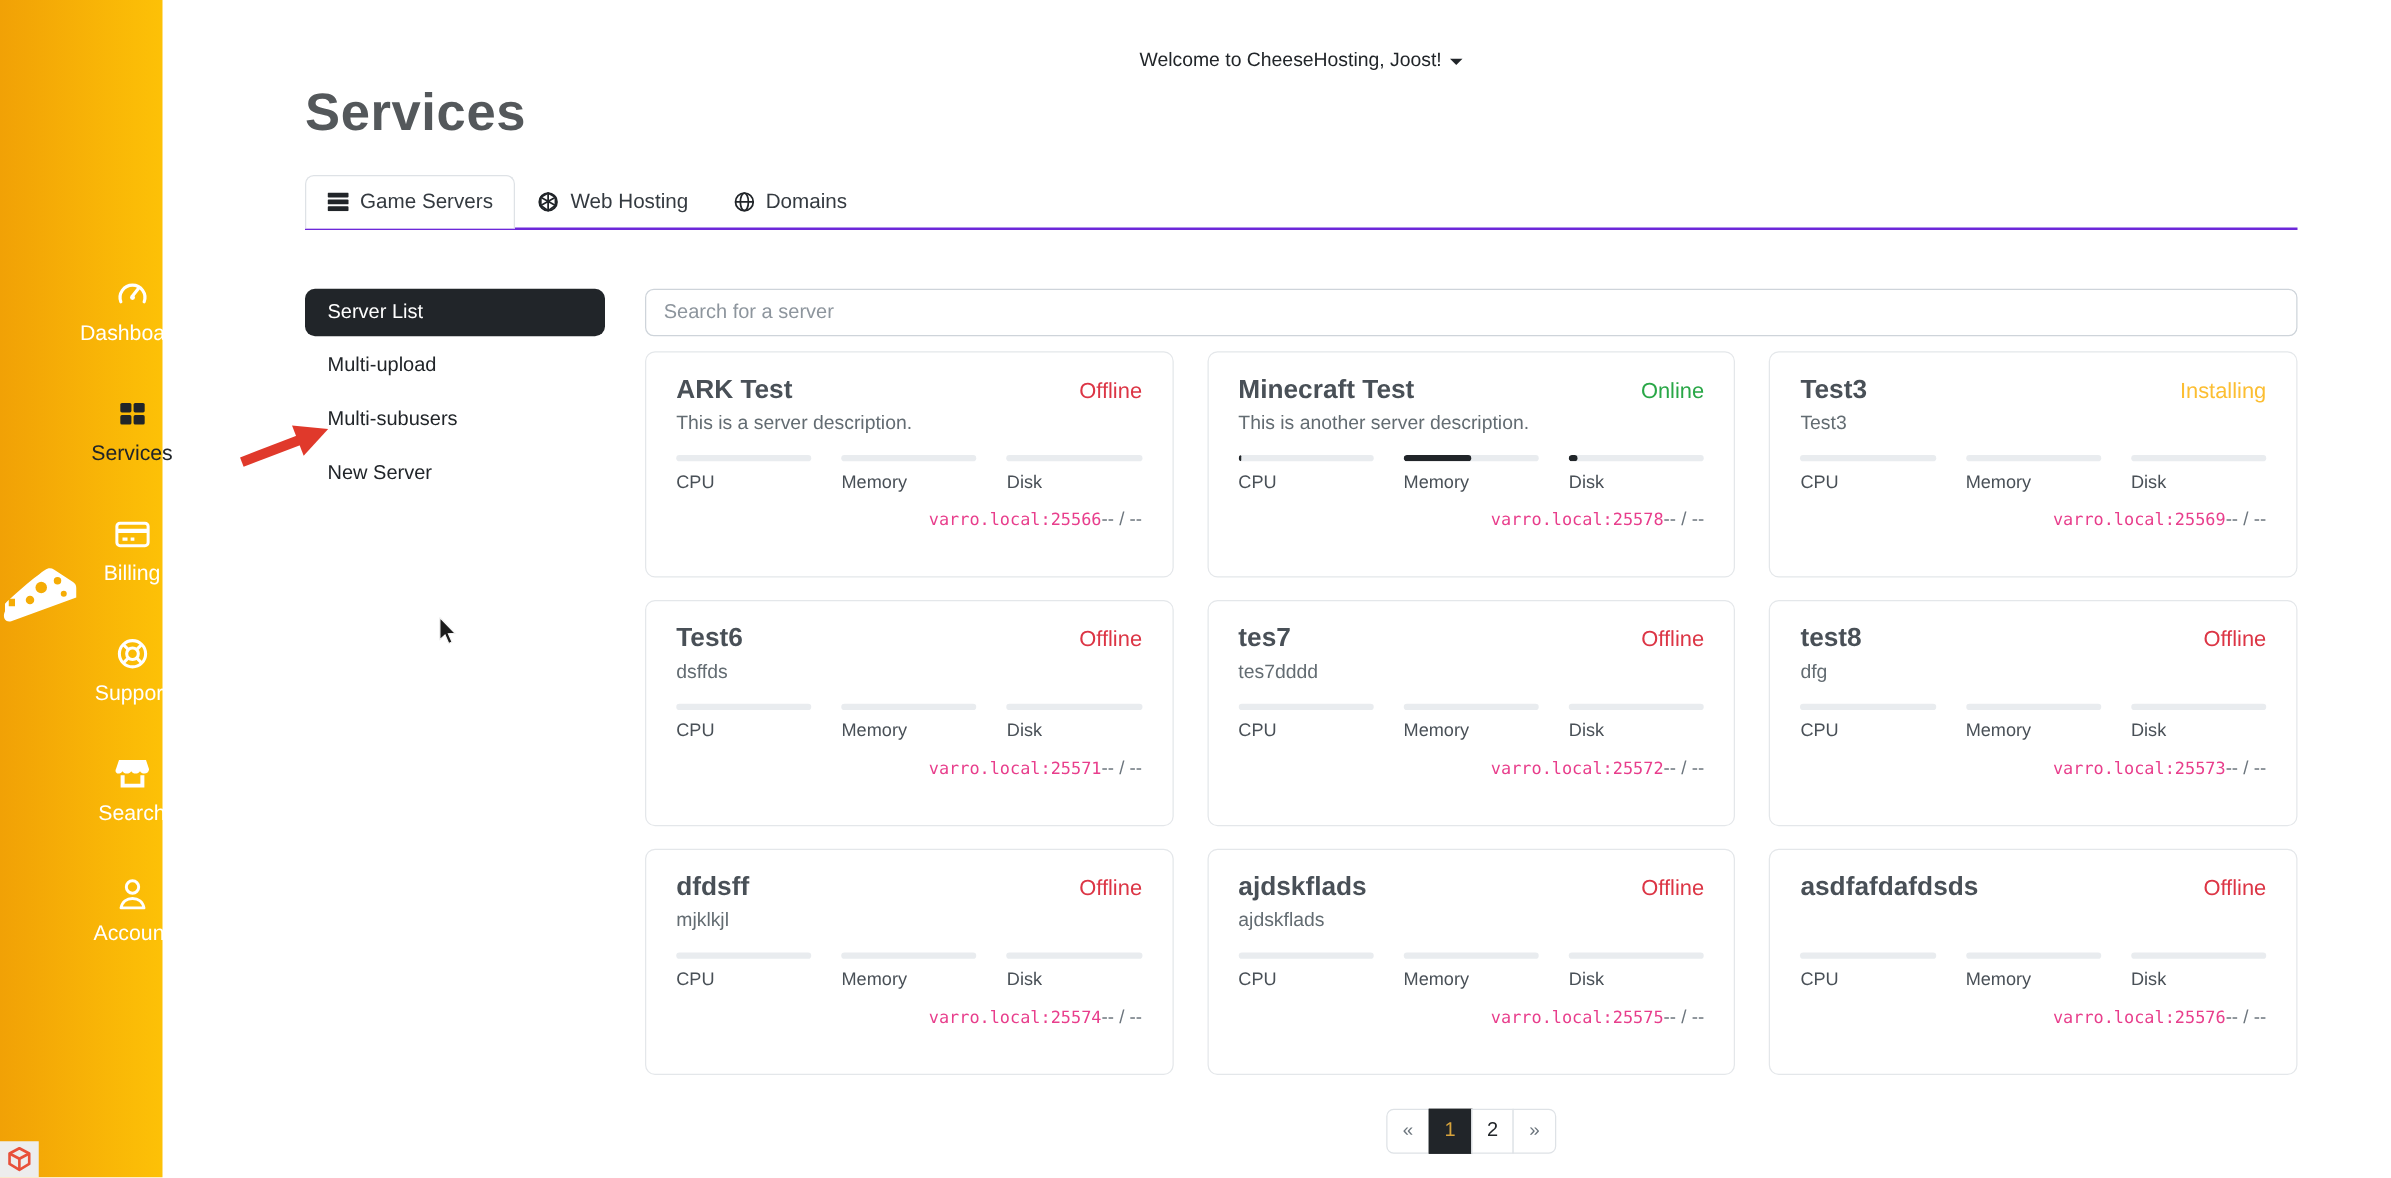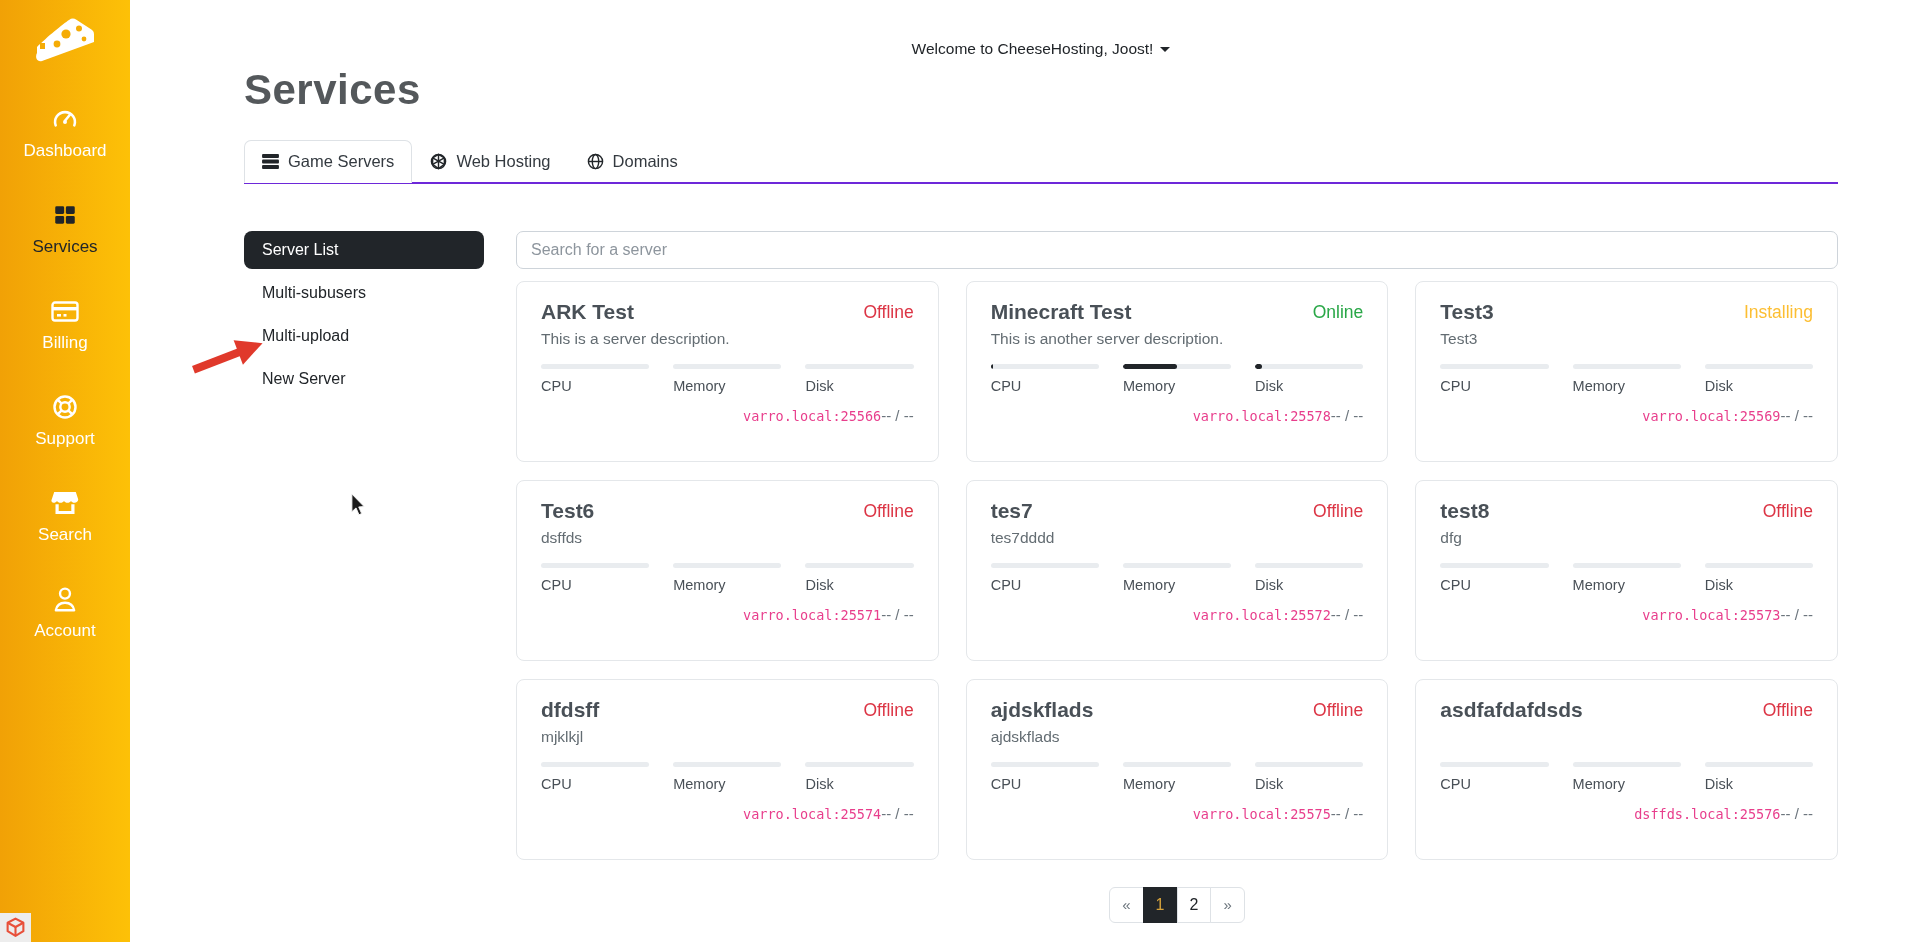--- a/index.html
+++ b/index.html
@@ -8,21 +8,21 @@
     width:1913px; height:942px; position:relative; overflow:hidden;
     background:#ffffff;
     font-family:"Liberation Sans","DejaVu Sans",sans-serif;
     color:#212529;
   }
 
   
   .sidebar {
     position:absolute; left:0; top:0; width:130px; height:942px;
     background:linear-gradient(90deg,#f1a106 0%,#fdc107 100%);
-    display:flex; flex-direction:column; align-items:center;
+    display:flex; flex-direction:row; align-items:center;
   }
   .logo { margin-top:13px; }
   .nav { margin-top:36px; display:flex; flex-direction:column; gap:40px; width:100%; }
   .nav-item {
     display:flex; flex-direction:column; align-items:center; gap:8px;
     color:#ffffff; font-size:17px; cursor:pointer; user-select:none;
   }
   .nav-item.active { color:#212529; }
   .nav-item .icon { height:28px; display:flex; align-items:center; }
 
@@ -221,24 +221,24 @@
     <span class="tab-label">Domains</span>
   </div>
     </div>
 
   <div class="content">
     <div class="subnav">
         <div class="subnav-item active">
     <span class="subnav-label">Server List</span>
   </div>
         <div class="subnav-item">
+    <span class="subnav-label">Multi-upload</span>
+  </div>
+        <div class="subnav-item">
     <span class="subnav-label">Multi-subusers</span>
-  </div>
-        <div class="subnav-item">
-    <span class="subnav-label">Multi-upload</span>
   </div>
         <div class="subnav-item">
     <span class="subnav-label">New Server</span>
   </div>
       </div>
 
     <div class="panel">
       <input class="search-input" type="text" placeholder="Search for a server" style="">
       <div class="grid">
           <div class="card">
@@ -509,21 +509,21 @@
     <div class="bar-label">Memory</div>
   </div>
               <div class="bar-col">
     <div class="bar-track">
       <div class="bar-fill" style="width: 0%;"></div>
     </div>
     <div class="bar-label">Disk</div>
   </div>
             </div>
     <div class="card-foot">
-      <span class="card-addr">dsffds.local:25576</span>
+      <span class="card-addr">varro.local:25576</span>
       <span class="card-usage">-- / --</span>
     </div>
   </div>
         </div>
       <div class="pagination">
           <div class="page-btn">«</div>
           <div class="page-btn num active">1</div>
           <div class="page-btn num">2</div>
           <div class="page-btn">»</div>
         </div>

